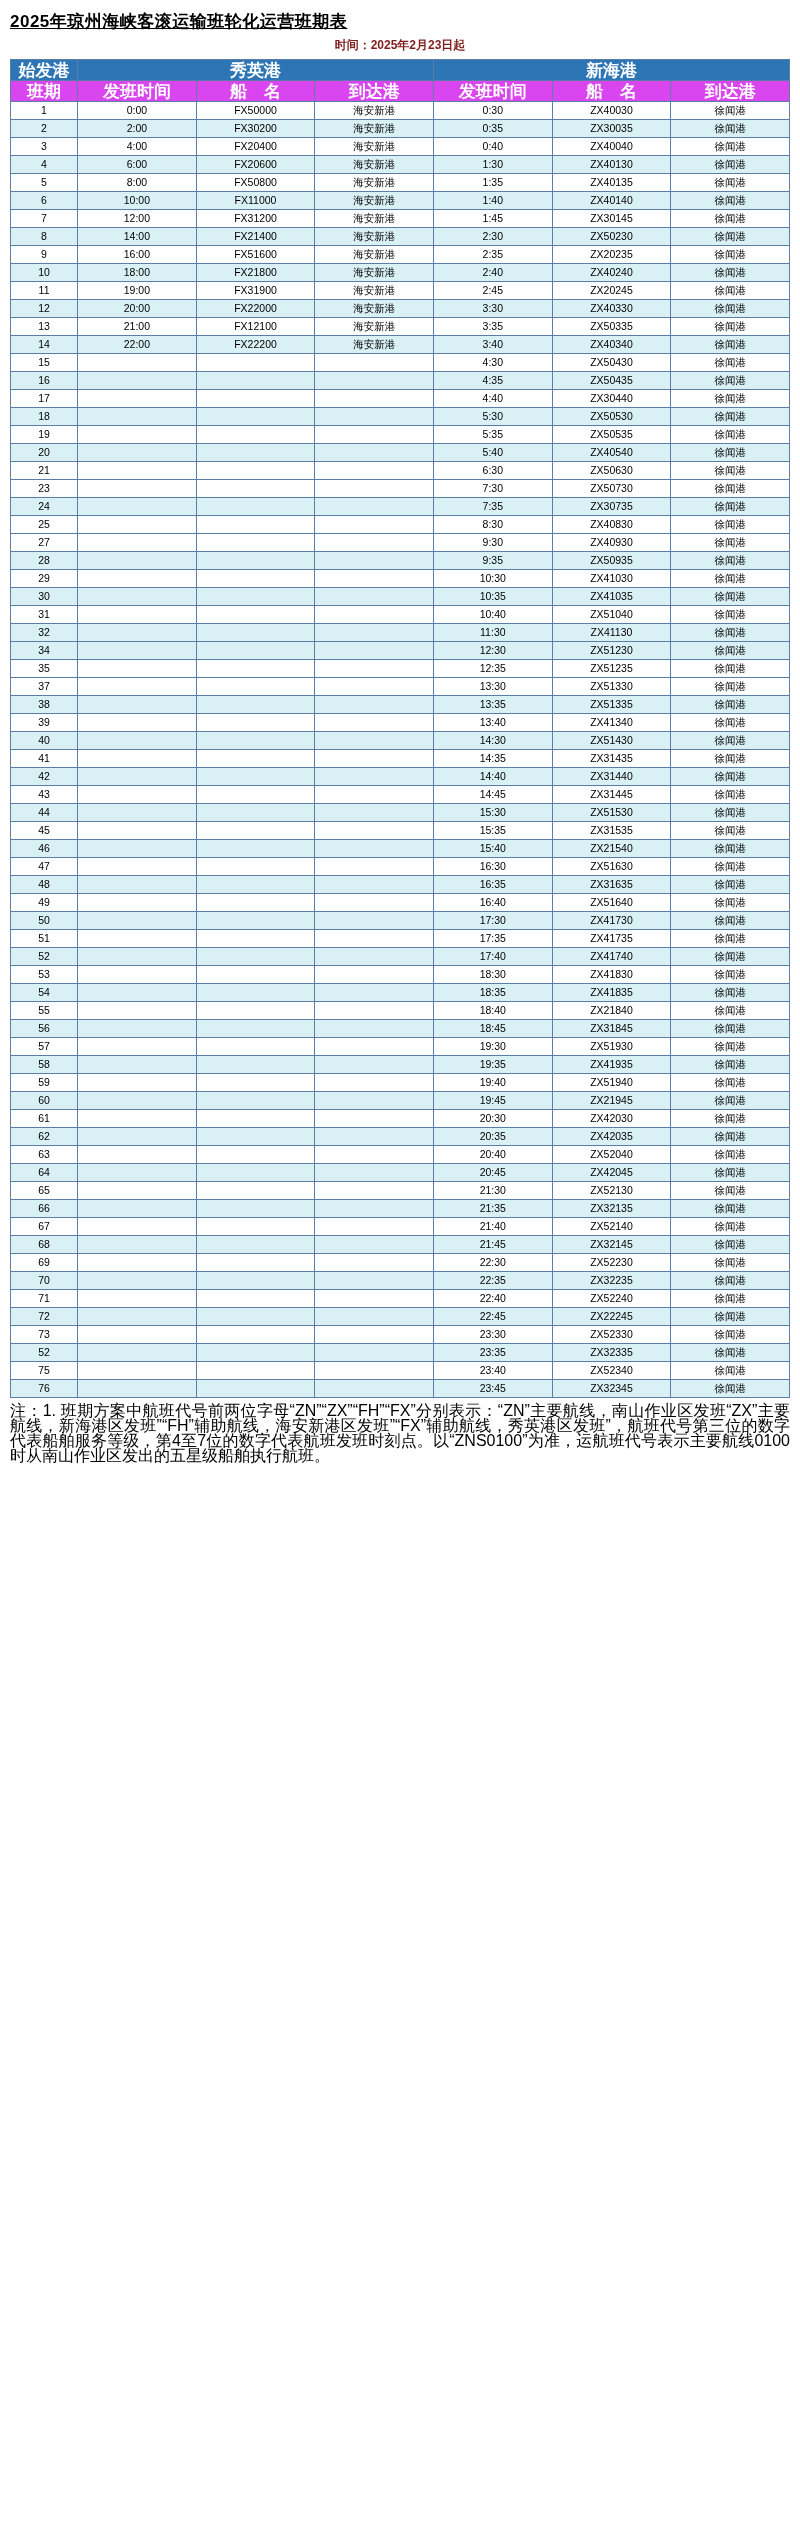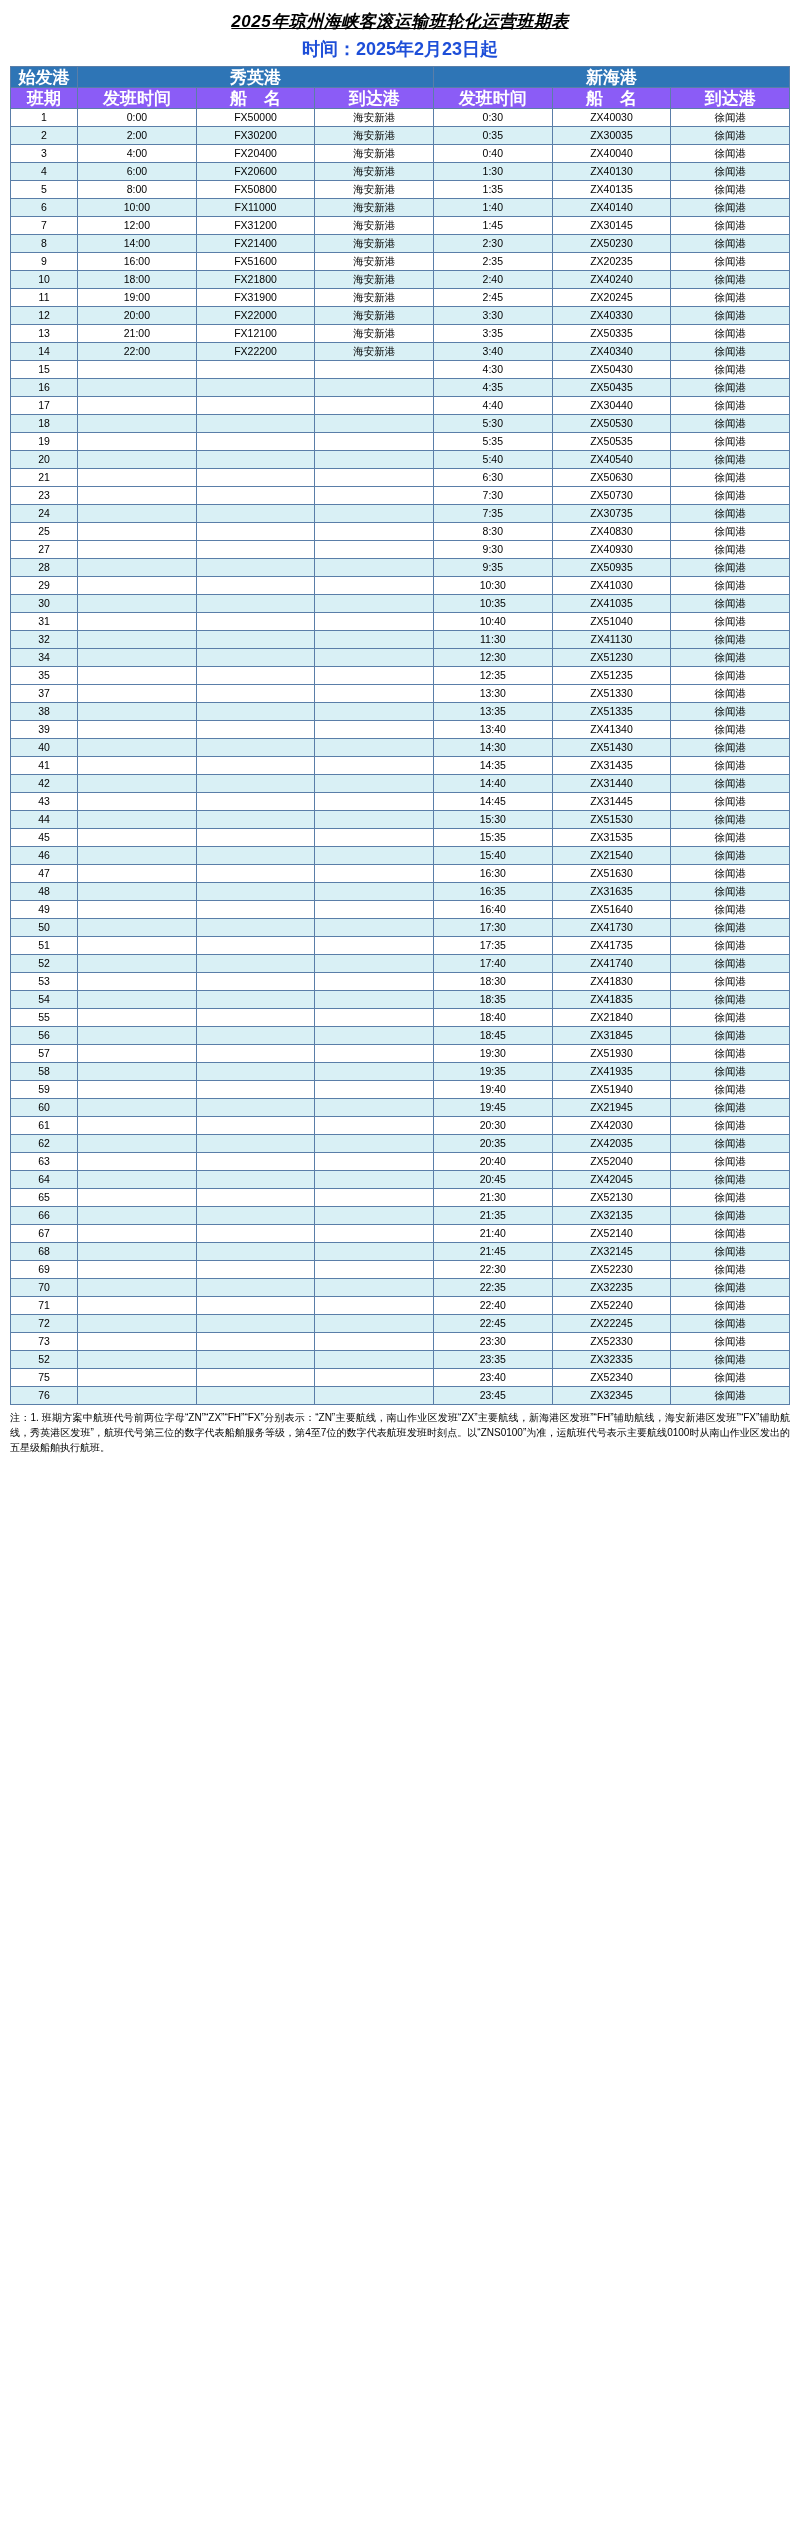--- a/index.html
+++ b/index.html
@@ -1,30 +1,30 @@
 <!DOCTYPE html>
 <html><head>
 <meta charset="utf-8">
 <style>
   html,body{margin:0;padding:0;background:#ffffff;}
   body{font-family:"Liberation Sans","DejaVu Sans",sans-serif;color:#000;}
   #page{width:800px;height:2541px;position:relative;background:#fff;box-sizing:border-box;padding:6px 10px 0 10px;}
-  .title{text-align:center;font-size:17px;font-weight:bold;letter-spacing:0.5px;padding:4px 0 2px 0;font-style:italic;}
+  .title{font-size:17px;font-weight:bold;letter-spacing:0.5px;padding:4px 0 2px 0;}
   .title u{text-decoration:underline;}
-  .subtitle{text-align:center;font-size:18px;font-weight:bold;color:#1d4ed8;padding:2px 0 5px 0;}
+  .subtitle{text-align:center;font-size:12px;font-weight:bold;color:#7f1d1d;padding:2px 0 5px 0;}
   table{border-collapse:collapse;width:100%;table-layout:fixed;}
   th,td{border:1px solid #5a7ea8;font-size:10.5px;text-align:center;height:17px;line-height:15px;padding:0;}
   thead th{color:#ffffff;font-weight:bold;font-size:17px;background:#2e75b6;height:20px;}
-  thead tr.r2 th{background:#8b5cf6;margin-left:23px;}
+  thead tr.r2 th{background:#d946ef;margin-left:23px;}
   .colw1{width:52px}.colw2{width:92px}.colw3{width:92px}.colw4{width:92px}
   .colw5{width:92px}.colw6{width:92px}.colw7{width:92px}
   tbody tr.odd td{background:#ffffff;}
   tbody tr.even td{background:#d9f0f5;}
   td.idx{font-weight:normal;}
-  .note{font-size:10px;line-height:15px;margin-top:5px;text-align:justify;}
+  .note{font-size:16px;line-height:15px;margin-top:5px;text-align:justify;}
 </style>
 </head>
 <body>
 
 <div id="page">
 
   <div class="title"><u>2025年琼州海峡客滚运输班轮化运营班期表</u></div>
   <div class="subtitle">时间：2025年2月23日起</div>
 
   <table>

